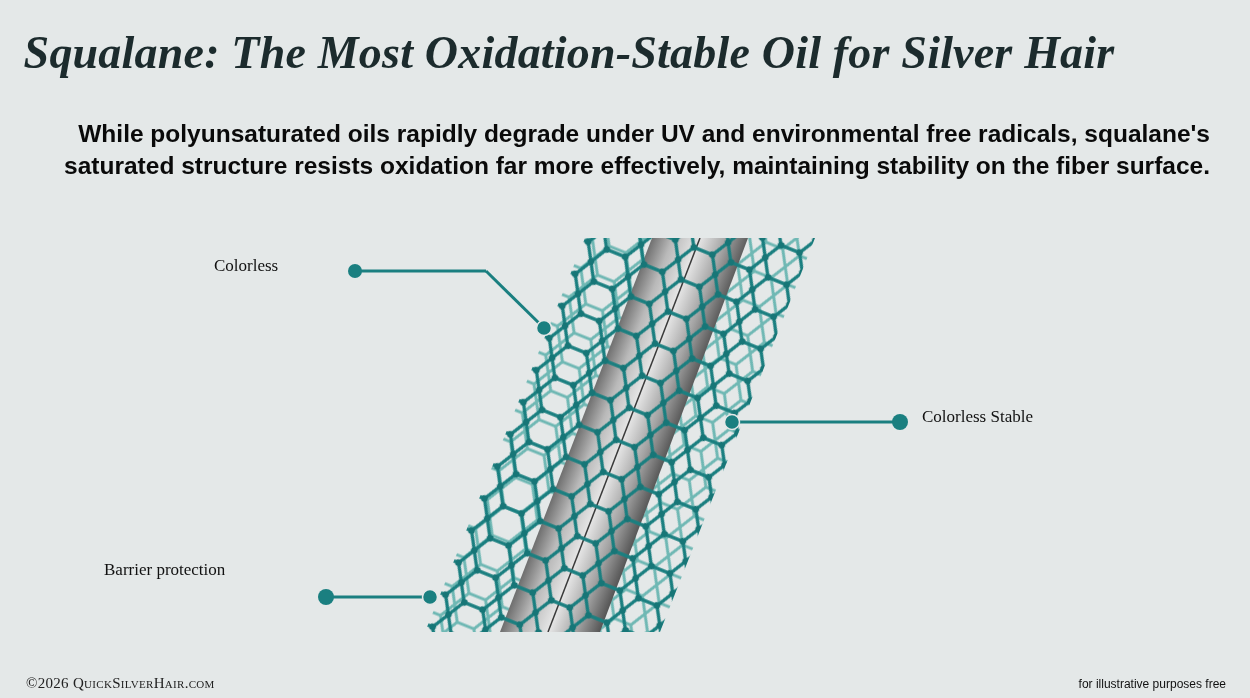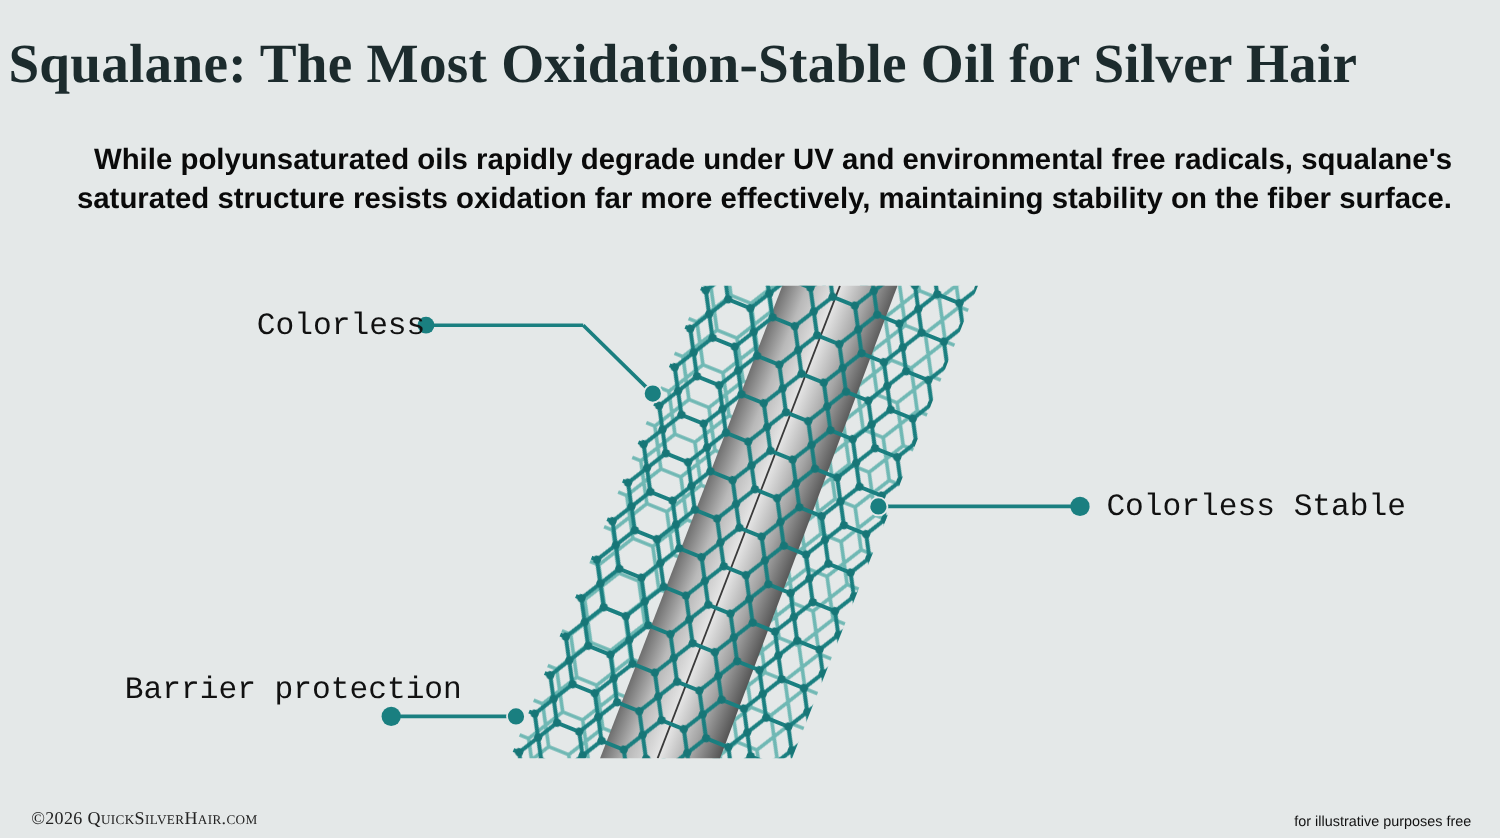--- a/index.html
+++ b/index.html
@@ -4,31 +4,31 @@
 <style>
   html, body { margin:0; padding:0; }
   body {
     width:1250px; height:698px; overflow:hidden; position:relative;
     background:#e4e8e8;
     font-family:"Liberation Sans", sans-serif;
   }
   .title {
     position:absolute; left:0; top:26px; width:1138px; text-align:center;
     font-family:"Liberation Serif", serif; font-weight:bold;
-    font-size:46px; color:#1c2b2d; letter-spacing:0.2px;
+    font-size:46px; color:#1c2b2d; letter-spacing:0.2px;font-style:italic;
   }
   .subtitle {
     position:absolute; left:40px; top:118px; width:1170px; text-align:right;
     font-family:"Liberation Sans", sans-serif; font-weight:bold;
     font-size:24.5px; line-height:32px; color:#0a0a0a;
   }
   .illustration { position:absolute; left:0; top:0; width:1250px; height:698px; }
   .label {
-    position:absolute; font-family:Liberation Mono, monospace;
-    font-size:26px; color:#111; white-space:nowrap;
+    position:absolute; font-family:Liberation Serif, serif;
+    font-size:17px; color:#111; white-space:nowrap;
   }
   .footer-left {
     position:absolute; left:26px; top:675px;
     font-family:"Liberation Serif", serif; font-size:15px; color:#222;
     font-variant:small-caps; letter-spacing:0.3px;
   }
   .footer-right {
     position:absolute; right:24px; top:677px;
     font-family:"Liberation Sans", sans-serif; font-size:12px; color:#111;
   }

